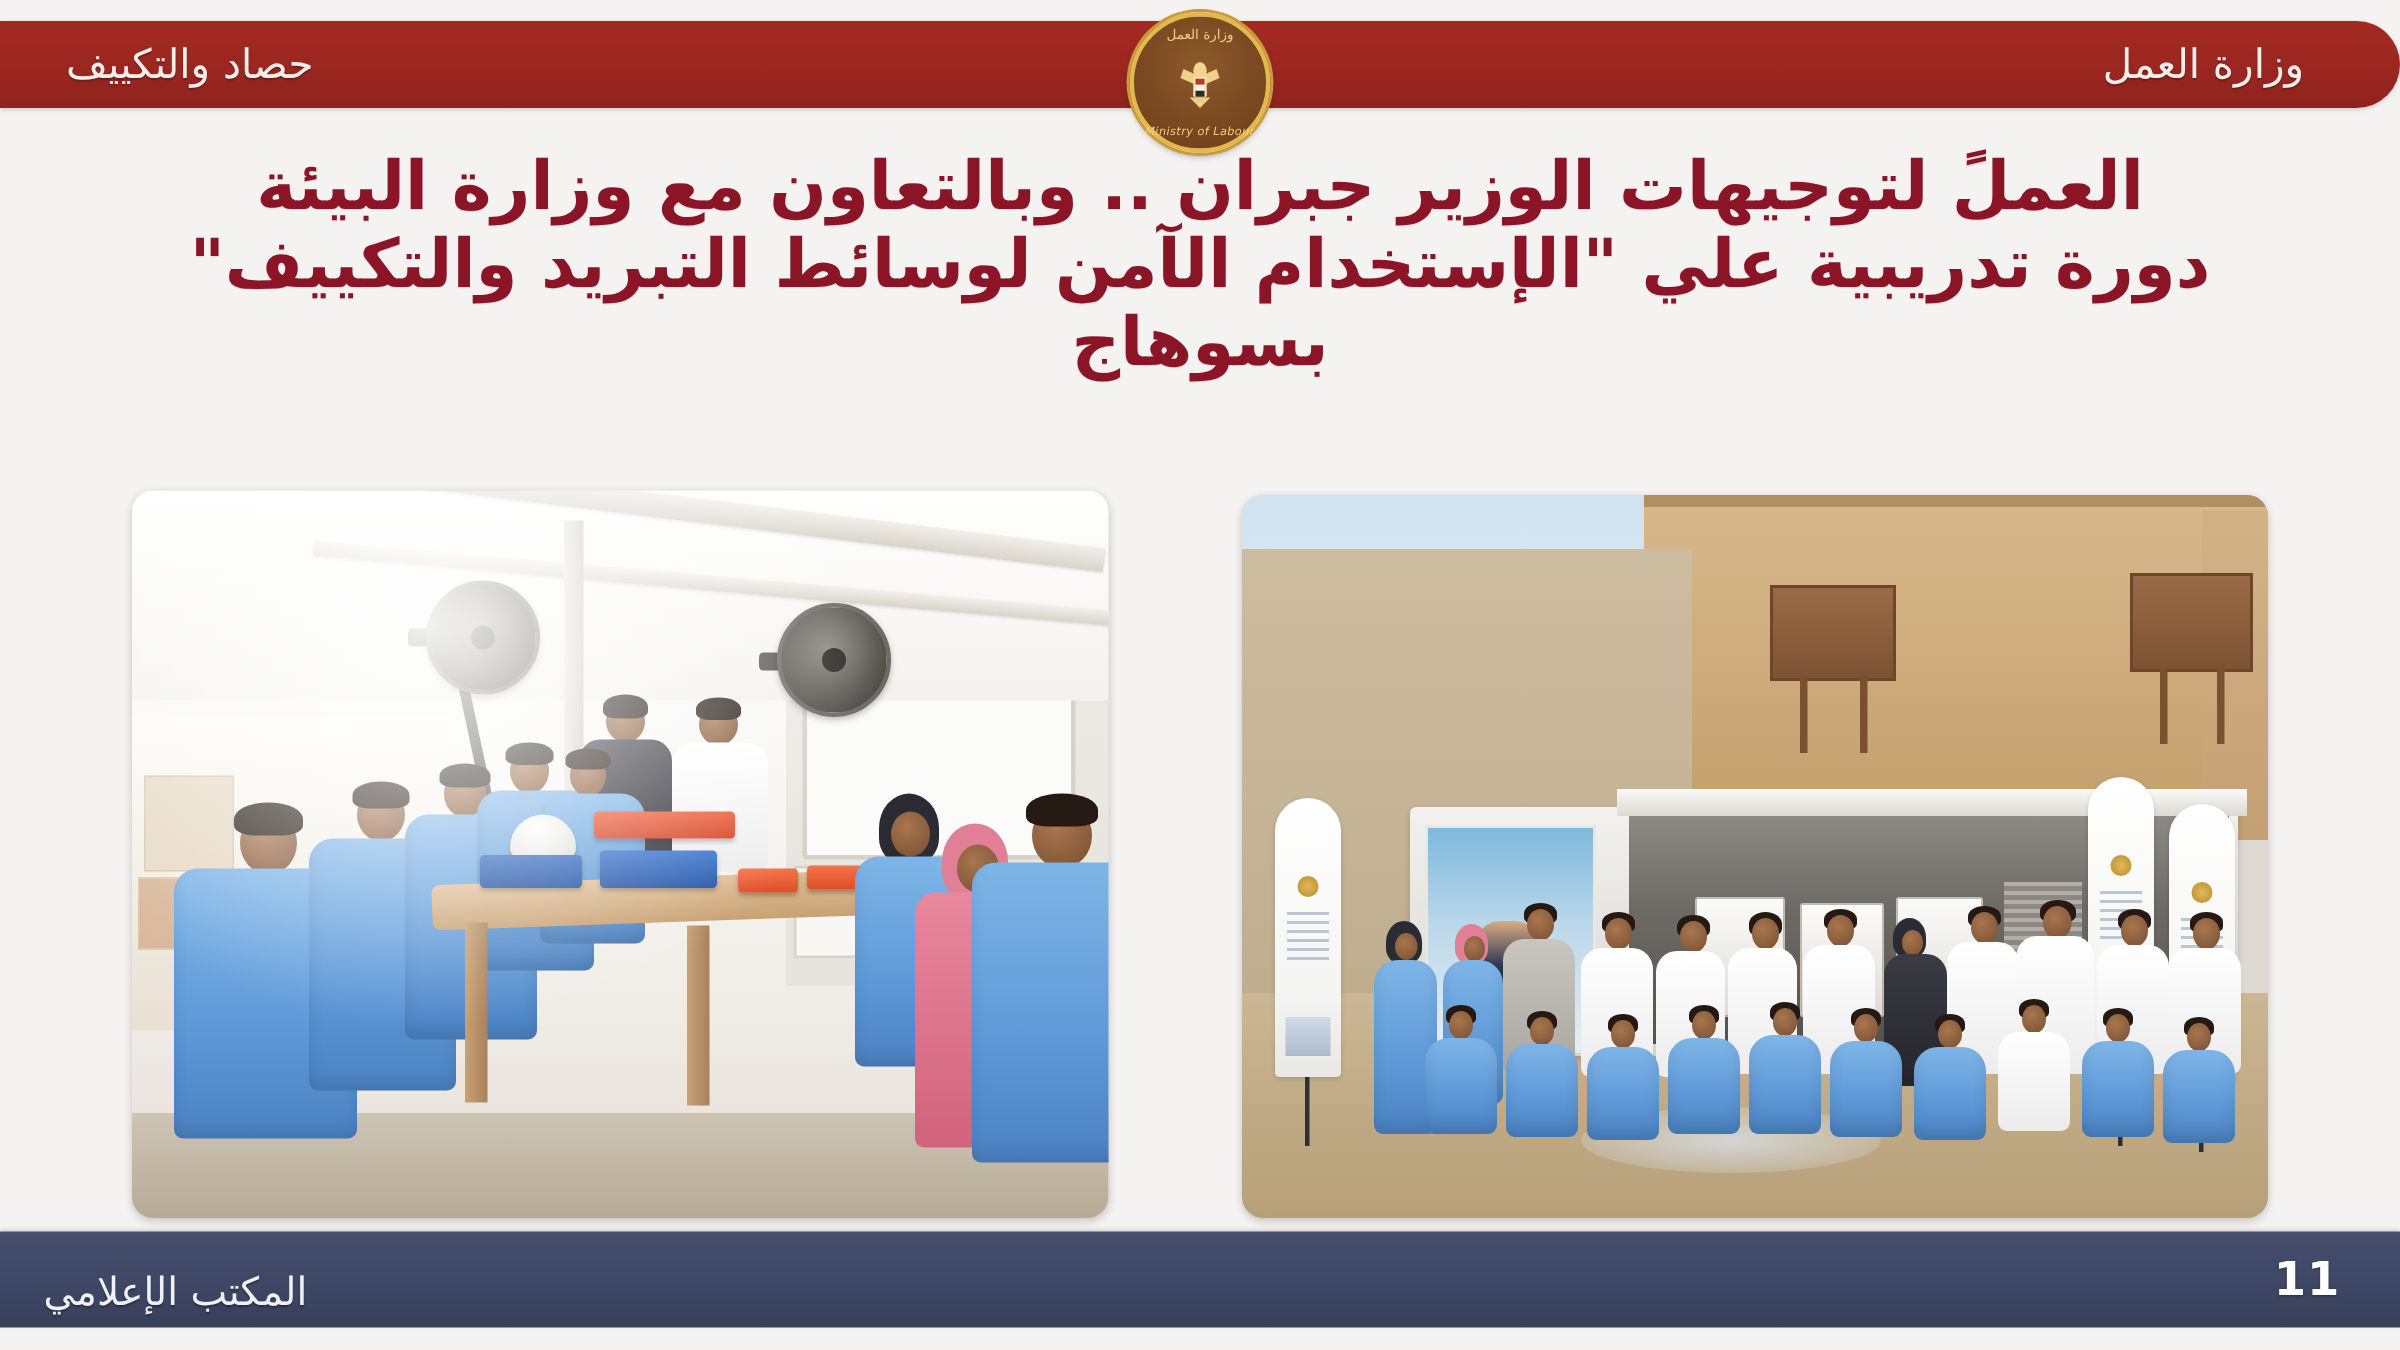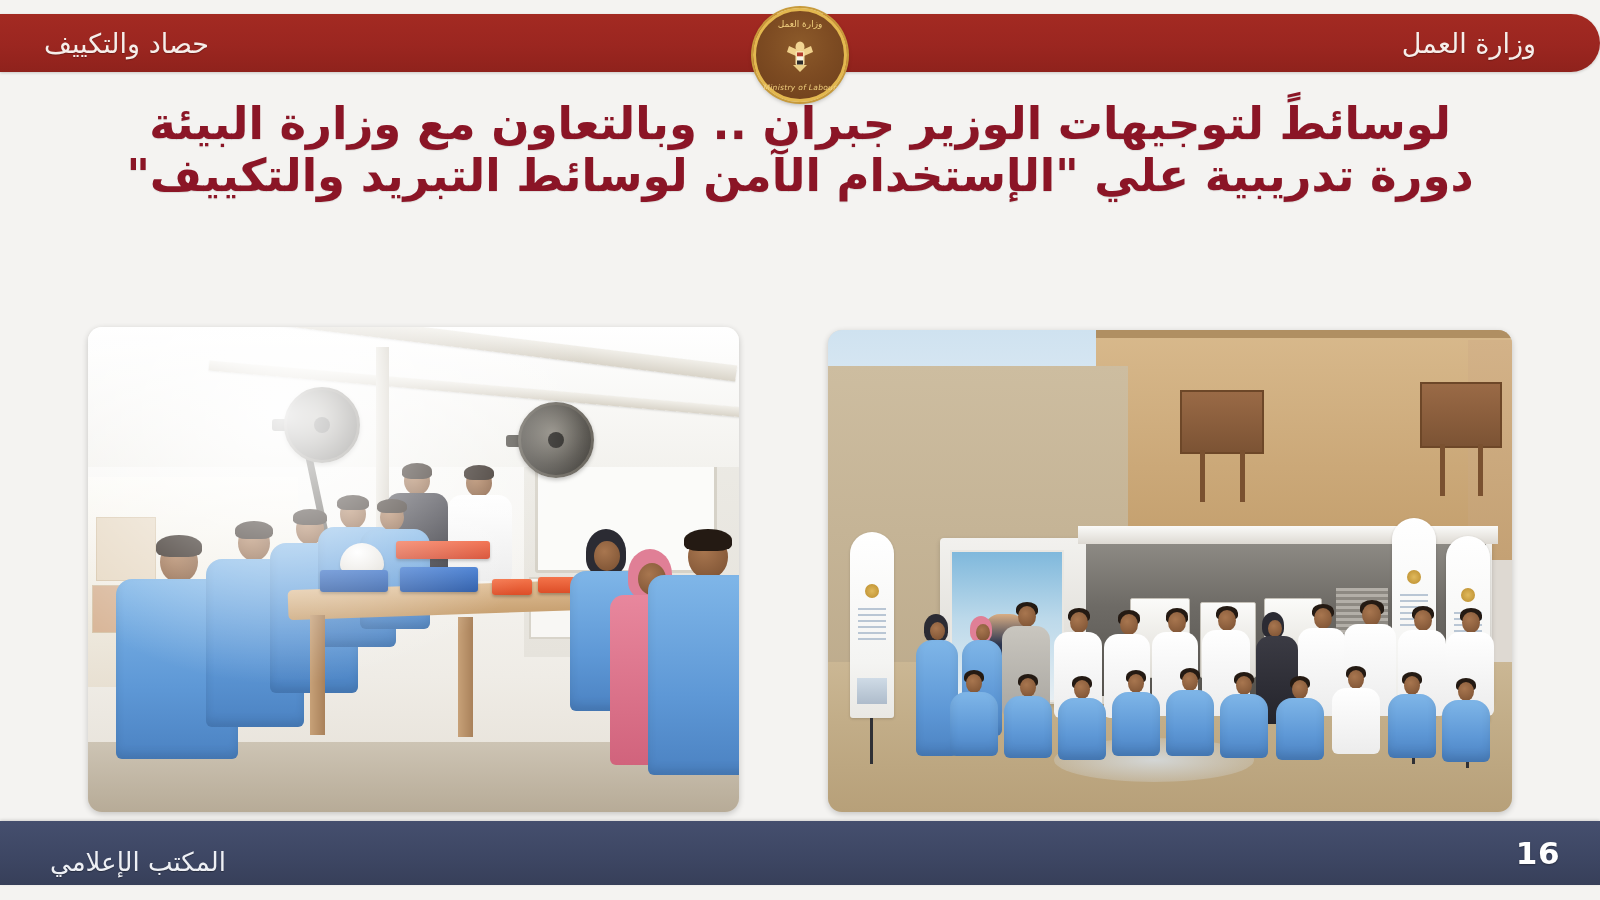--- a/index.html
+++ b/index.html
@@ -385,21 +385,21 @@
     position: absolute;
     left: 0;
     bottom: 15px;
     width: 1600px;
     height: 64px;
     background: linear-gradient(180deg, #454f6e 0%, #3d4663 60%, #373f59 100%);
     box-shadow: 0 -1px 3px rgba(0,0,0,0.15);
   }
   .footer-left {
     position: absolute;
-    left: 50px;
+    left: 29px;
     bottom: 15px;
     height: 46px;
     display: flex;
     align-items: center;
     color: #eef0f5;
     font-size: 26px;
     letter-spacing: 1.4px;
     text-shadow: 0 1px 1px rgba(0,0,0,0.3);
   }
   .footer-page {
@@ -438,22 +438,23 @@
         <rect x="17" y="14.5" width="6" height="4" fill="#b33b2e"></rect>
         <rect x="17" y="18.5" width="6" height="4" fill="#f7f3e6"></rect>
         <rect x="17" y="22.5" width="6" height="4" fill="#2b2b2b"></rect>
         <path d="M13 27 L27 27 L20 34 Z" fill="#eccf87"></path>
       </svg>
       <div class="emblem-bottom-text">Ministry of Labour</div>
     </div>
   </div>
 
   <div class="title-block">
-    <div class="title-line l1">لوسائطً لتوجيهات الوزير جبران .. وبالتعاون مع وزارة البيئة</div>
+    <div class="title-line l1">العملً لتوجيهات الوزير جبران .. وبالتعاون مع وزارة البيئة</div>
     <div class="title-line l2">دورة تدريبية علي "الإستخدام الآمن لوسائط التبريد والتكييف"</div>
+    <div class="title-line l3">بسوهاج</div>
   </div>
 
   <div class="photo photo-left">
     <div class="scene">
       <div class="l-bg"></div>
       <div class="l-window"></div>
       <div class="l-house l-house-a"></div>
       <div class="l-house l-house-b"></div>
       <div class="l-house l-house-c"></div>
       <div class="l-wall-right"></div>
@@ -662,15 +663,15 @@
 
         <div class="p-hair" style="left:628px; top:80px; width:20px; height:13px;"></div>
         <div class="p-head" style="left:630px; top:84px; width:16px; height:19px;"></div>
         <div class="p-body-blue" style="left:614px; top:102px; width:48px; height:62px;"></div>
       </div>
     </div>
   </div>
 
   <div class="footer-bar"></div>
   <div class="footer-left">المكتب الإعلامي</div>
-  <div class="footer-page">16</div>
+  <div class="footer-page">11</div>
 
 </div>
 
 </body></html>

